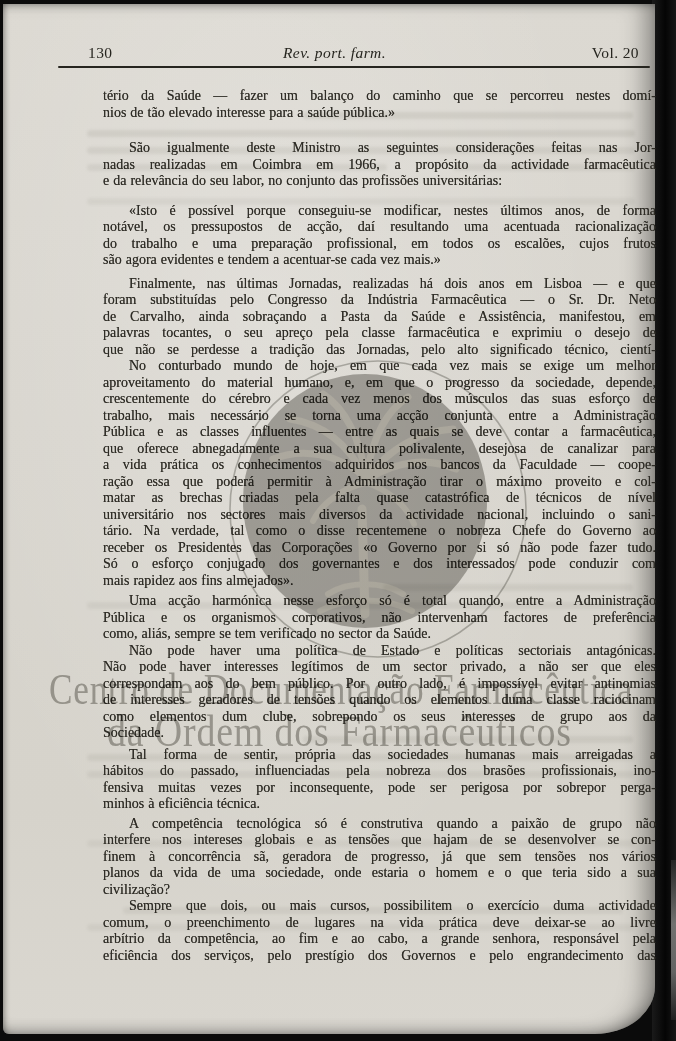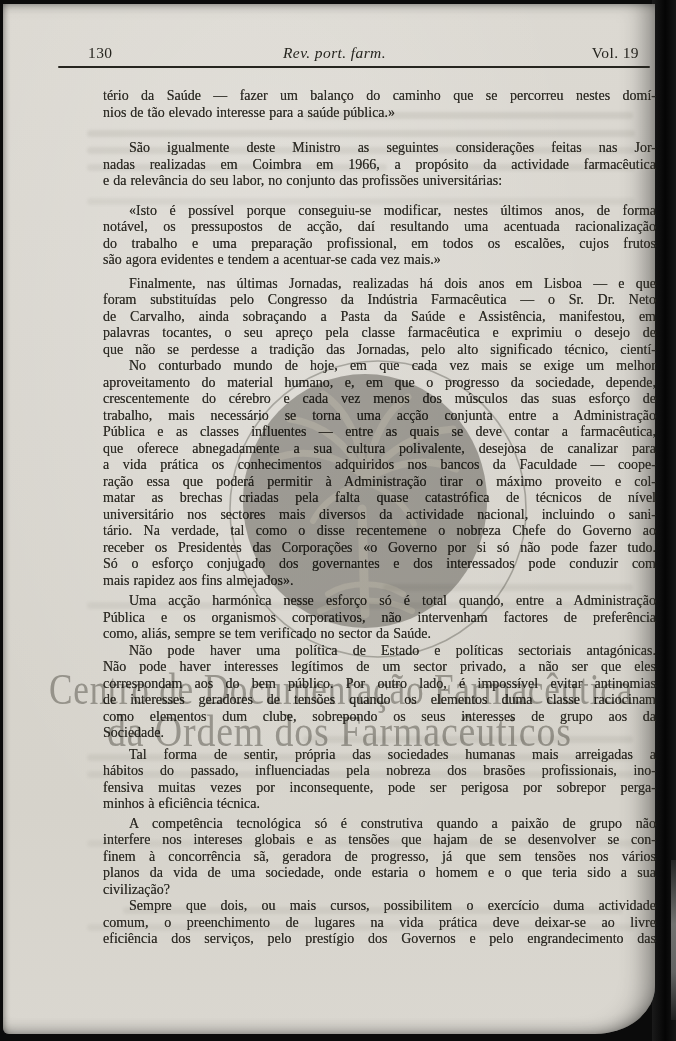--- a/index.html
+++ b/index.html
@@ -83,21 +83,21 @@
     <div class="ghost" style="left:84px;top:750px;width:548px;height:7px;opacity:.10"></div>
     <div class="ghost" style="left:84px;top:767px;width:548px;height:7px;opacity:.09"></div>
     <div class="ghost" style="left:84px;top:836px;width:548px;height:7px;opacity:.07"></div>
     <div class="ghost" style="left:120px;top:903px;width:500px;height:7px;opacity:.09"></div>
     <div class="ghost" style="left:84px;top:920px;width:548px;height:7px;opacity:.08"></div>
   </div>
 
   <div class="hdr">
     <span class="num">130</span>
     <span class="jrn">Rev. port. farm.</span>
-    <span class="vol">Vol. 19</span>
+    <span class="vol">Vol. 20</span>
   </div>
   <div class="rule"></div>
 
   <div class="body-col">
       <div class="para" style="margin-top: 0px;">
         <div class="line">tério da Saúde — fazer um balanço do caminho que se percorreu nestes domí-</div>
         <div class="line last">nios de tão elevado interesse para a saúde pública.»</div>
       </div>
       <div class="para" style="margin-top: 19px;">
         <div class="line first-indent">São igualmente deste Ministro as seguintes considerações feitas nas Jor-</div>
@@ -155,20 +155,21 @@
       <div class="para" style="margin-top: 3px;">
         <div class="line first-indent">A competência tecnológica só é construtiva quando a paixão de grupo não</div>
         <div class="line">interfere nos intereses globais e as tensões que hajam de se desenvolver se con-</div>
         <div class="line">finem à concorrência sã, geradora de progresso, já que sem tensões nos vários</div>
         <div class="line">planos da vida de uma sociedade, onde estaria o homem e o que teria sido a sua</div>
         <div class="line last">civilização?</div>
       </div>
       <div class="para" style="margin-top: 0px;">
         <div class="line first-indent">Sempre que dois, ou mais cursos, possibilitem o exercício duma actividade</div>
         <div class="line">comum, o preenchimento de lugares na vida prática deve deixar-se ao livre</div>
+        <div class="line">arbítrio da competência, ao fim e ao cabo, a grande senhora, responsável pela</div>
         <div class="line">eficiência dos serviços, pelo prestígio dos Governos e pelo engrandecimento das</div>
       </div>
     </div>
 
   <div class="wm">
     <svg class="wm-svg" width="300" height="300" viewBox="0 0 300 300">
       <circle cx="150" cy="150" r="148" fill="none" stroke="#aaa9a5" stroke-width="1.6" opacity=".75"></circle>
       <ellipse cx="137" cy="142" rx="122" ry="127" fill="#a09f9b" opacity=".78"></ellipse>
 
       <g stroke="#c9c6bf" fill="none" stroke-linecap="round" opacity=".85">

